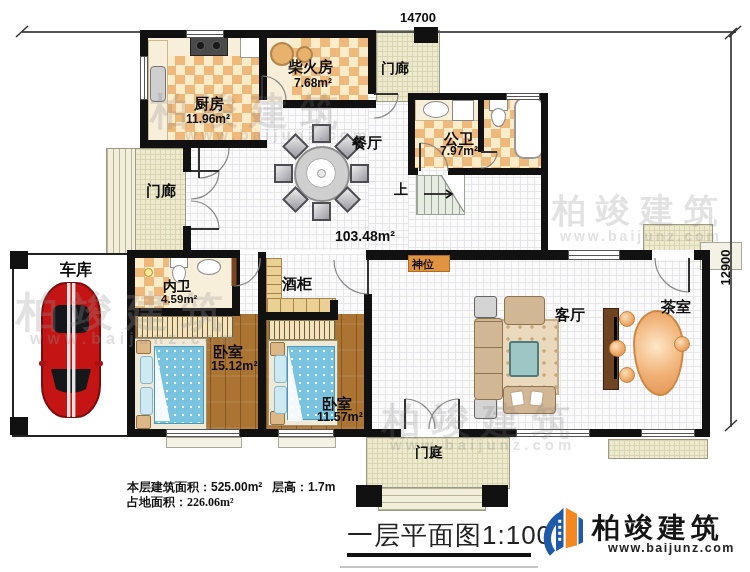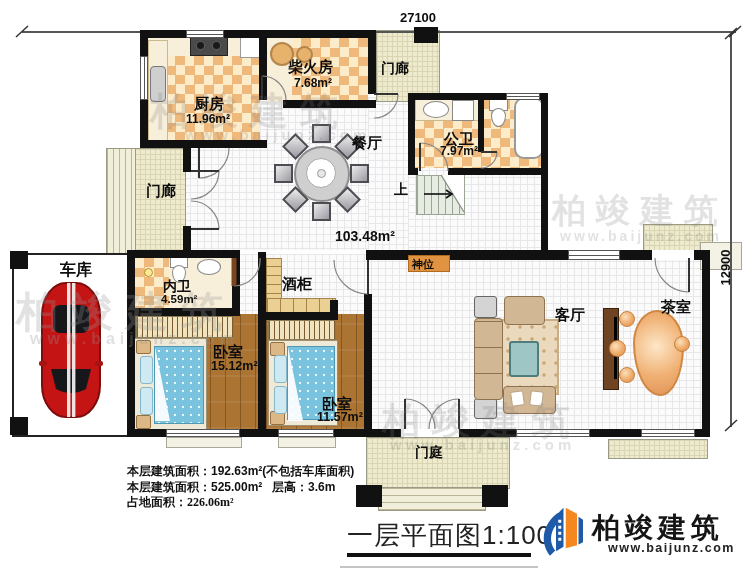--- a/index.html
+++ b/index.html
@@ -51,21 +51,21 @@
   .dimline{position:absolute;background:#555;z-index:5;}
   .footer-text{position:absolute;font-weight:bold;color:#111;white-space:nowrap;}
 </style>
 </head>
 <body>
 
 <div class="screen">
 
   <div class="dimline" style="left:22px;top:31px;width:714px;height:2px;"></div>
   <div class="dimline" style="left:730px;top:33px;width:2px;height:394px;"></div>
-  <div class="label" style="left:382px;top:10px;width:72px;text-align:center;font-size:13px;">27100</div>
+  <div class="label" style="left:382px;top:10px;width:72px;text-align:center;font-size:13px;">14700</div>
   <div class="label" style="left:696px;top:260px;width:58px;text-align:center;font-size:13px;transform:rotate(-90deg);">12900</div>
 
   <div class="tile" style="left:148px;top:38px;width:220px;height:212px;"></div>
   <div class="tile" style="left:368px;top:97px;width:40px;height:155px;"></div>
   <div class="tile" style="left:408px;top:100px;width:140px;height:152px;"></div>
   <div class="tile" style="left:133px;top:254px;width:571px;height:177px;"></div>
   <div class="cream" style="left:148px;top:38px;width:112px;height:104px;"></div>
   <div class="checker" style="left:166px;top:56px;width:94px;height:86px;"></div>
   <div class="cream" style="left:267px;top:38px;width:101px;height:64px;"></div>
   <div class="checker" style="left:292px;top:38px;width:76px;height:64px;"></div>
@@ -289,23 +289,22 @@
   <div class="label" style="left:161px;top:293px;font-size:11.5px;">4.59m²</div>
   <div class="label" style="left:282px;top:275px;font-size:15px;">酒柜</div>
   <div class="label" style="left:213px;top:343px;font-size:15px;">卧室</div>
   <div class="label" style="left:211px;top:359px;font-size:12.5px;">15.12m²</div>
   <div class="label" style="left:322px;top:395px;font-size:15px;">卧室</div>
   <div class="label" style="left:317px;top:410px;font-size:12.5px;">11.57m²</div>
   <div class="label" style="left:555px;top:306px;font-size:15px;">客厅</div>
   <div class="label" style="left:661px;top:298px;font-size:15px;">茶室</div>
   <div class="label" style="left:415px;top:444px;font-size:14px;">门庭</div>
 
-  <div class="footer-text" style="left:127px;top:463px;font-size:12px;">本层建筑面积：192.63m²(不包括车库面积)</div>
   <div class="footer-text" style="left:127px;top:479px;font-size:12px;">本层建筑面积：525.00m²</div>
-  <div class="footer-text" style="left:272px;top:479px;font-size:12px;">层高：3.6m</div>
+  <div class="footer-text" style="left:272px;top:479px;font-size:12px;">层高：1.7m</div>
   <div class="footer-text" style="left:127px;top:494px;font-size:12px;font-family:Liberation Serif, serif;">占地面积：226.06m²</div>
 
   <div class="abs" style="left:347px;top:518px;font-size:26px;color:#222;letter-spacing:1px;white-space:nowrap;">一层平面图1:100</div>
   <div class="abs" style="left:347px;top:553px;width:184px;height:4px;background:#111;"></div>
   <div class="abs" style="left:340px;top:566px;width:198px;height:2px;background:#c4c4c4;"></div>
 
   <svg class="abs" style="left:538px;top:503px;width:48px;height:56px;" viewBox="0 0 64 74">
     <path d="M16 70 C2 52 6 28 26 13 L31 22 C17 33 13 50 23 63 Z" fill="#1e5aa8"></path>
     <polygon points="24,16 34,6 34,58 24,64" fill="#1e5aa8"></polygon>
     <polygon points="37,6 52,14 52,56 37,60" fill="#f5871f"></polygon>

